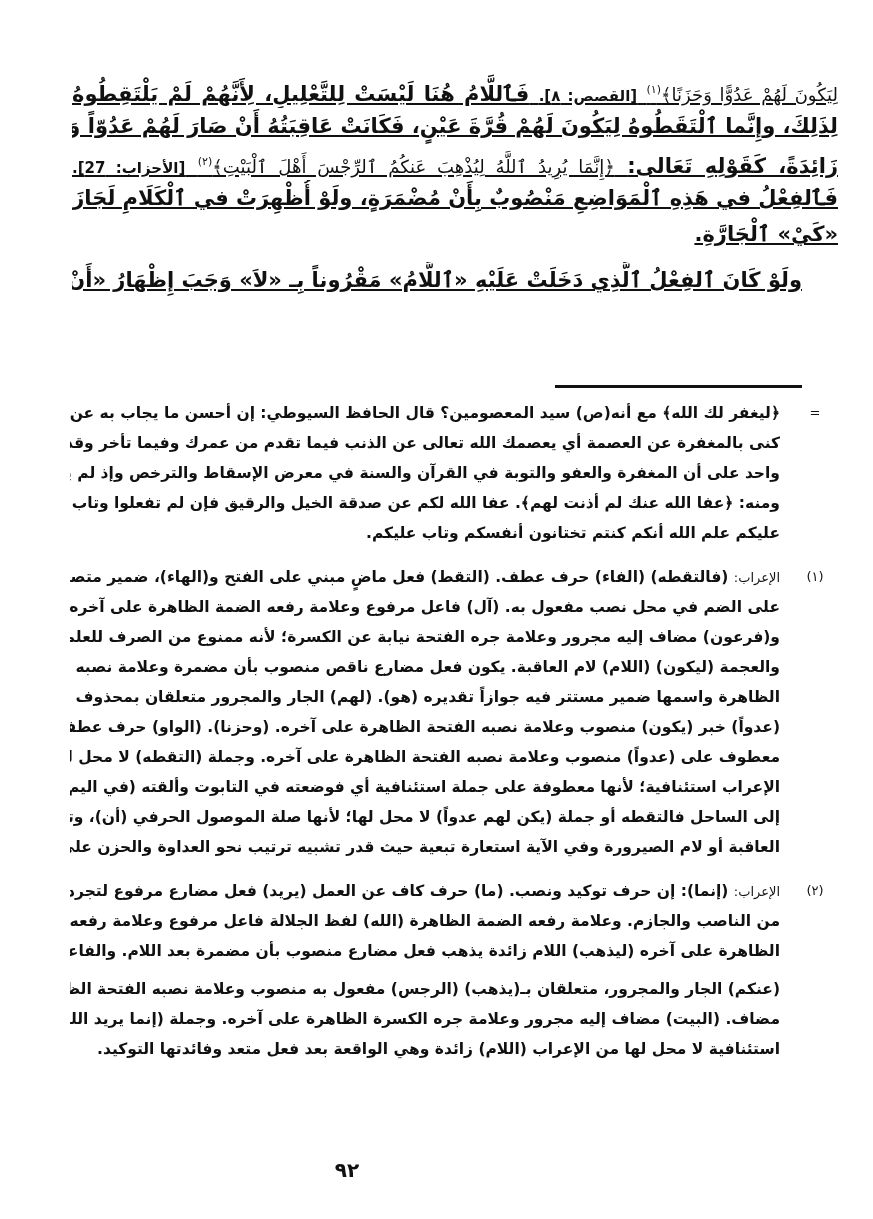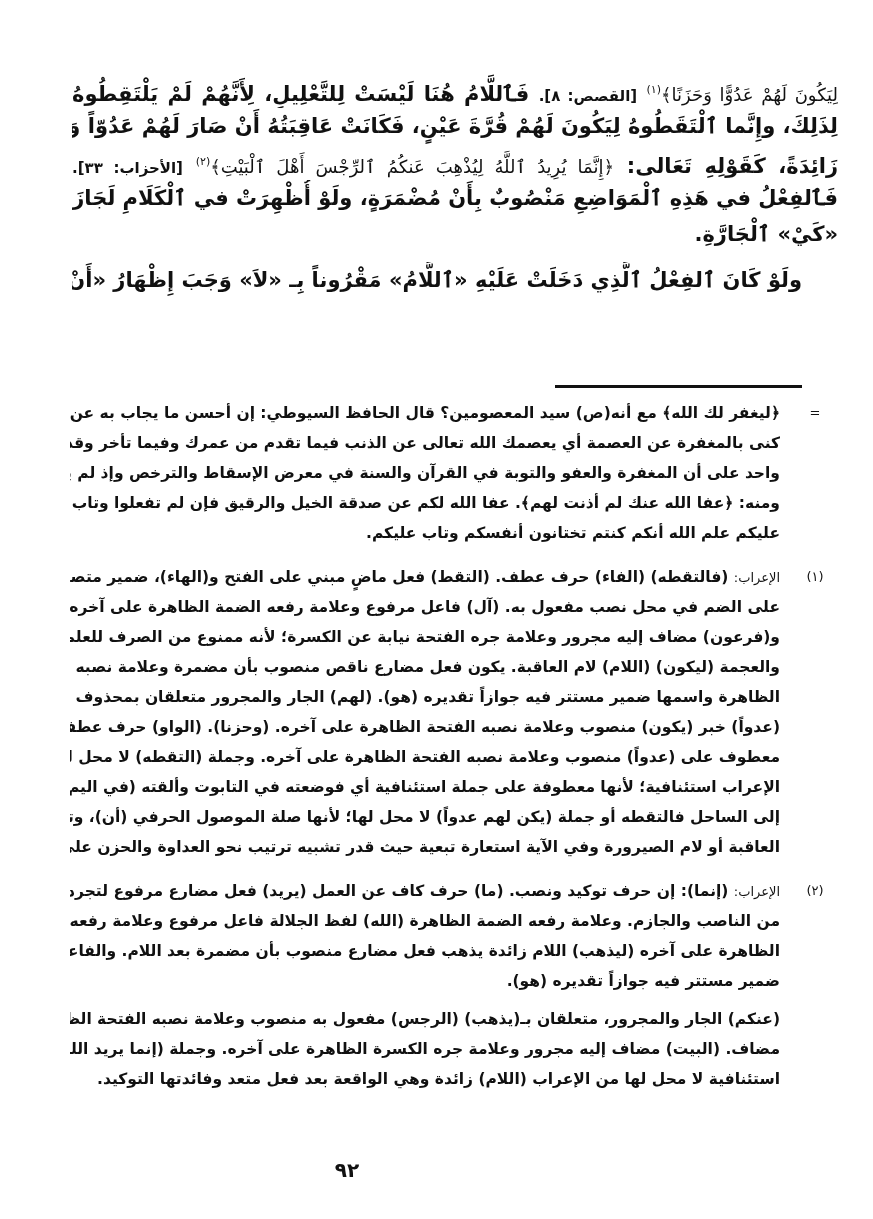--- a/index.html
+++ b/index.html
@@ -33,20 +33,21 @@
   .main .line {
     display: block;
     height: 36px;
     line-height: 36px;
     font-size: 21px;
     font-weight: bold;
     white-space: nowrap;
     overflow: hidden;
     text-align: justify;
     text-align-last: justify;
+    text-decoration: underline;
   }
   .main .line.last {
     text-align-last: right;
   }
   .main .para-gap { height: 10px; }
   .main .indent { padding-right: 36px; }
   .quran {
     font-weight: normal;
     font-size: 18px;
   }
@@ -121,21 +122,21 @@
   }
 </style>
 </head>
 <body>
 
 <div class="page">
 
   <div class="main">
     <span class="line"><span class="quran">لِيَكُونَ لَهُمْ عَدُوًّا وَحَزَنًا﴾</span><span class="sup">(١)</span> <span class="ref">[القصص: ٨].</span> <span>فَٱللَّامُ هُنَا لَيْسَتْ لِلتَّعْلِيلِ، لِأَنَّهُمْ لَمْ يَلْتَقِطُوهُ</span></span>
     <span class="line">لِذَلِكَ، وإِنَّما ٱلْتَقَطُوهُ لِيَكُونَ لَهُمْ قُرَّةَ عَيْنٍ، فَكَانَتْ عَاقِبَتُهُ أَنْ صَارَ لَهُمْ عَدُوّاً وَحَزَناً. أَوْ</span>
-    <span class="line"><span>زَائِدَةً، كَقَوْلِهِ تَعَالى:</span> <span class="quran">﴿إِنَّمَا يُرِيدُ ٱللَّهُ لِيُذْهِبَ عَنكُمُ ٱلرِّجْسَ أَهْلَ ٱلْبَيْتِ﴾</span><span class="sup">(٢)</span> <span class="ref">[الأحزاب: ٣٣].</span></span>
+    <span class="line"><span>زَائِدَةً، كَقَوْلِهِ تَعَالى:</span> <span class="quran">﴿إِنَّمَا يُرِيدُ ٱللَّهُ لِيُذْهِبَ عَنكُمُ ٱلرِّجْسَ أَهْلَ ٱلْبَيْتِ﴾</span><span class="sup">(٢)</span> <span class="ref">[الأحزاب: 27].</span></span>
     <span class="line">فَٱلفِعْلُ في هَذِهِ ٱلْمَوَاضِعِ مَنْصُوبٌ بِأَنْ مُضْمَرَةٍ، ولَوْ أُظْهِرَتْ في ٱلْكَلَامِ لَجَازَ، وكَذَا بَعْدَ</span>
     <span class="line last">«كَيْ» ٱلْجَارَّةِ.</span>
     <div class="para-gap"></div>
     <span class="line indent">ولَوْ كَانَ ٱلفِعْلُ ٱلَّذِي دَخَلَتْ عَلَيْهِ «ٱللَّامُ» مَقْرُوناً بِـ «لاَ» وَجَبَ إِظْهَارُ «أَنْ» بَعْدَ</span>
   </div>
 
   <div class="rule"></div>
 
   <div class="notes">
 
@@ -164,21 +165,20 @@
       <span class="fline">العاقبة أو لام الصيرورة وفي الآية استعارة تبعية حيث قدر تشبيه ترتيب نحو العداوة والحزن على الالتقاط</span>
     </div>
 
     <div class="fn-gap"></div>
 
     <div class="fn">
       <span class="marker">(٢)</span>
       <span class="fline"><span class="lead">الإعراب:</span> <span>(إنما): إن حرف توكيد ونصب. (ما) حرف كاف عن العمل (يريد) فعل مضارع مرفوع لتجرده</span></span>
       <span class="fline">من الناصب والجازم. وعلامة رفعه الضمة الظاهرة (الله) لفظ الجلالة فاعل مرفوع وعلامة رفعه الضمة</span>
       <span class="fline">الظاهرة على آخره (ليذهب) اللام زائدة يذهب فعل مضارع منصوب بأن مضمرة بعد اللام. والفاعل</span>
-      <span class="fline last">ضمير مستتر فيه جوازاً تقديره (هو).</span>
       <div style="height:8px"></div>
       <span class="fline">(عنكم) الجار والمجرور، متعلقان بـ(يذهب) (الرجس) مفعول به منصوب وعلامة نصبه الفتحة الظاهرة</span>
       <span class="fline">مضاف. (البيت) مضاف إليه مجرور وعلامة جره الكسرة الظاهرة على آخره. وجملة (إنما يريد الله)</span>
       <span class="fline last">استئنافية لا محل لها من الإعراب (اللام) زائدة وهي الواقعة بعد فعل متعد وفائدتها التوكيد.</span>
     </div>
   </div>
 
   <div class="page-number">٩٢</div>
 </div>
 

